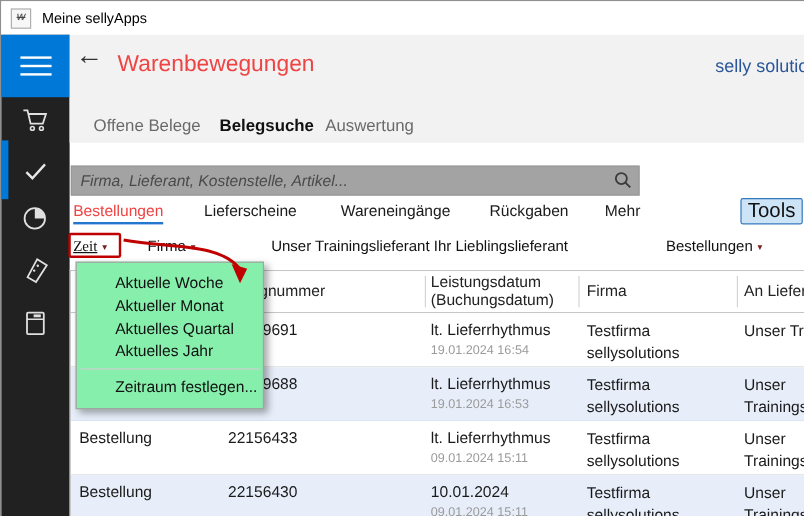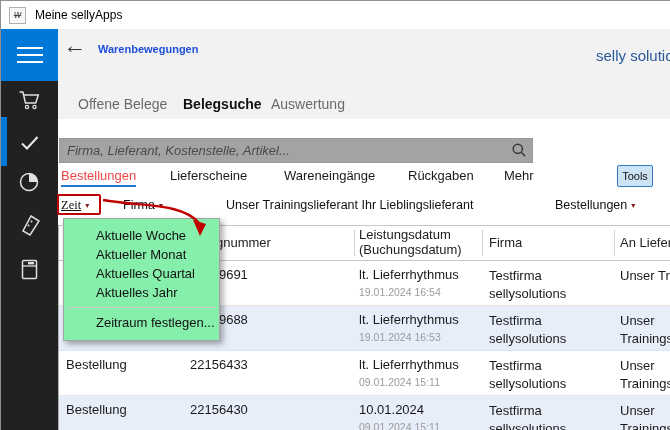--- a/index.html
+++ b/index.html
@@ -16,35 +16,35 @@
   
   .sidebar{position:absolute;left:0;top:28px;width:57px;height:402px;background:#212121;}
   .hamburger{position:absolute;left:0;top:0;width:57px;height:52px;background:#0078d7;
     display:flex;flex-direction:column;align-items:center;justify-content:center;gap:5px;}
   .hamburger div{width:26px;height:2px;background:#fff;}
   .nav-icon{position:absolute;left:15px;width:27px;height:27px;}
   .indicator{position:absolute;left:0;top:88px;width:6px;height:49px;background:#0078d7;}
   
   .header-band{position:absolute;left:57px;top:28px;right:0;height:90px;background:#f2f2f2;}
   .back{position:absolute;left:62px;top:33px;font-size:23px;color:#333;line-height:1;}
-  .page-title{position:absolute;left:97px;top:42px;font-size:11px;font-weight:bold;color:#1d4ed8;}
+  .page-title{position:absolute;left:97px;top:42px;font-size:19px;font-weight:normal;color:#ef4444;}
   .brand{position:absolute;left:595px;top:46px;font-size:15px;color:#2b579a;white-space:nowrap;}
   .nav-tab{position:absolute;top:95px;font-size:14px;color:#6a6a6a;}
   .nav-tab.active{color:#111;font-weight:bold;}
   
   .search-wrap{position:absolute;left:58px;top:137px;width:474px;height:25px;}
   .search-wrap input{width:100%;height:100%;border:1px solid #999;box-sizing:border-box;
     padding:0 26px 0 7px;font-size:13px;color:#333;background:#a3a3a3;font-family:"Liberation Sans",sans-serif;}
   .search-wrap input::placeholder{font-style:italic;color:#4a4a4a;opacity:1;}
   .search-icon{position:absolute;right:6px;top:4px;}
   
   .cat-tab{position:absolute;top:167px;font-size:13px;color:#1a1a1a;}
   .cat-tab.active{color:#ef4444;border-bottom:2px solid #2477cf;padding-bottom:2px;}
-  .tools-btn{position:absolute;left:616px;top:164px;width:36px;height:22px;background:#cde3f6;
-    border:1px solid #3279bd;border-radius:2px;font-size:11px;color:#111;display:flex;
+  .tools-btn{position:absolute;left:616px;top:164px;width:52px;height:22px;background:#cde3f6;
+    border:1px solid #3279bd;border-radius:2px;font-size:17px;color:#111;display:flex;
     align-items:center;justify-content:center;box-sizing:border-box;}
   
   .filter{position:absolute;top:197px;font-size:12.5px;color:#111;white-space:nowrap;}
   .filter .tri{font-size:8px;color:#7e2020;margin-left:4px;position:relative;top:-1px;}
   .zeit-label{text-decoration:underline;font-family:Liberation Serif, serif;}
   .zeit-box{position:absolute;left:56px;top:193px;width:44px;height:21px;border:2px solid #c00000;
     border-radius:2px;z-index:6;box-sizing:border-box;}
   
   .table{position:absolute;left:57px;top:224px;width:613px;height:206px;border-left:1px solid #b0b0b0;
     border-top:1px solid #c6c6c6;box-sizing:border-box;}

